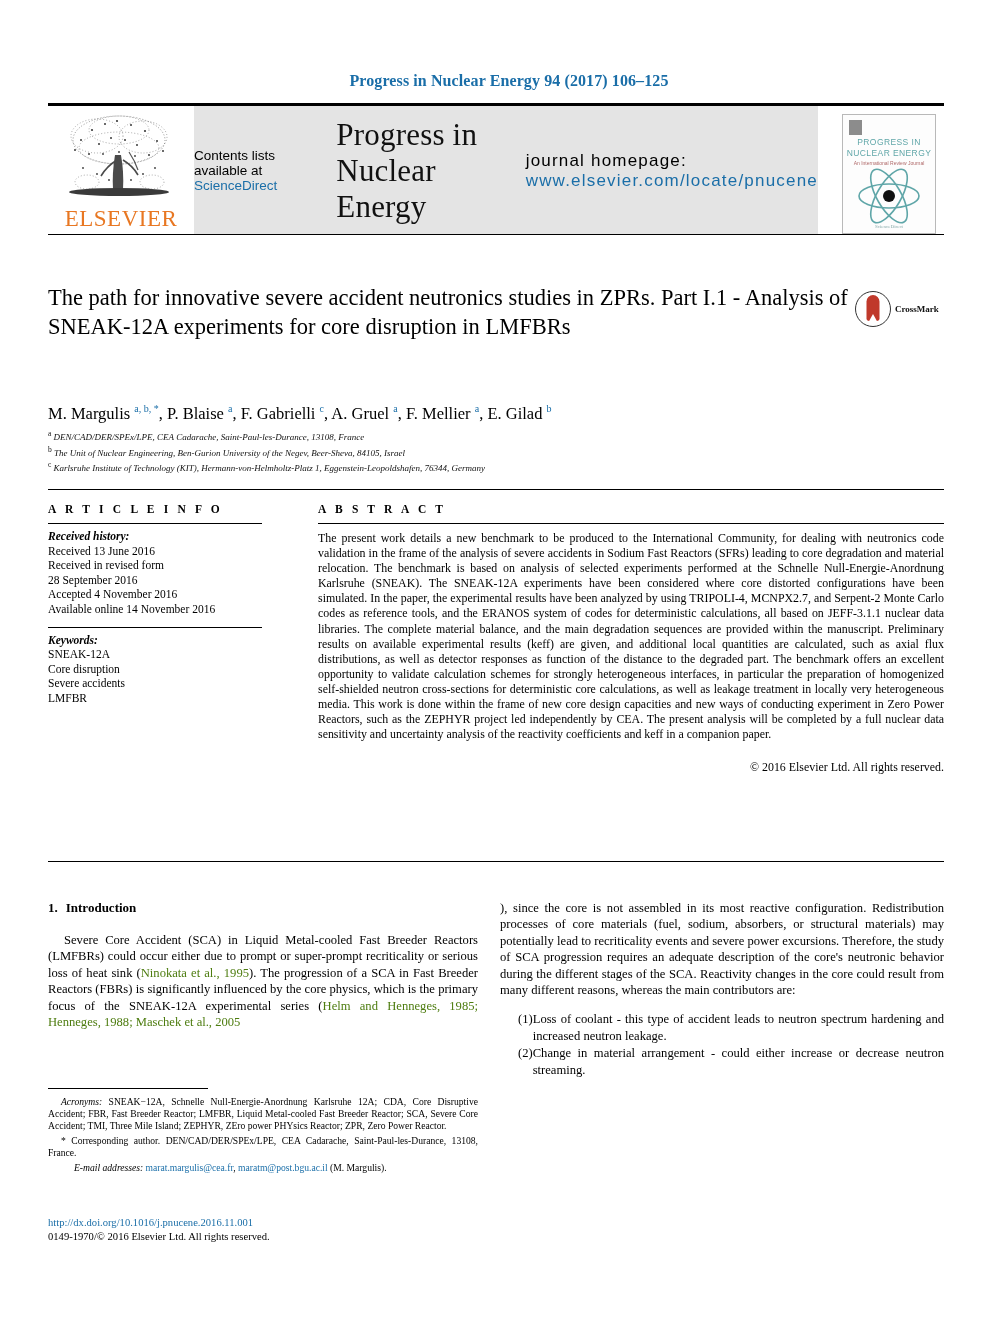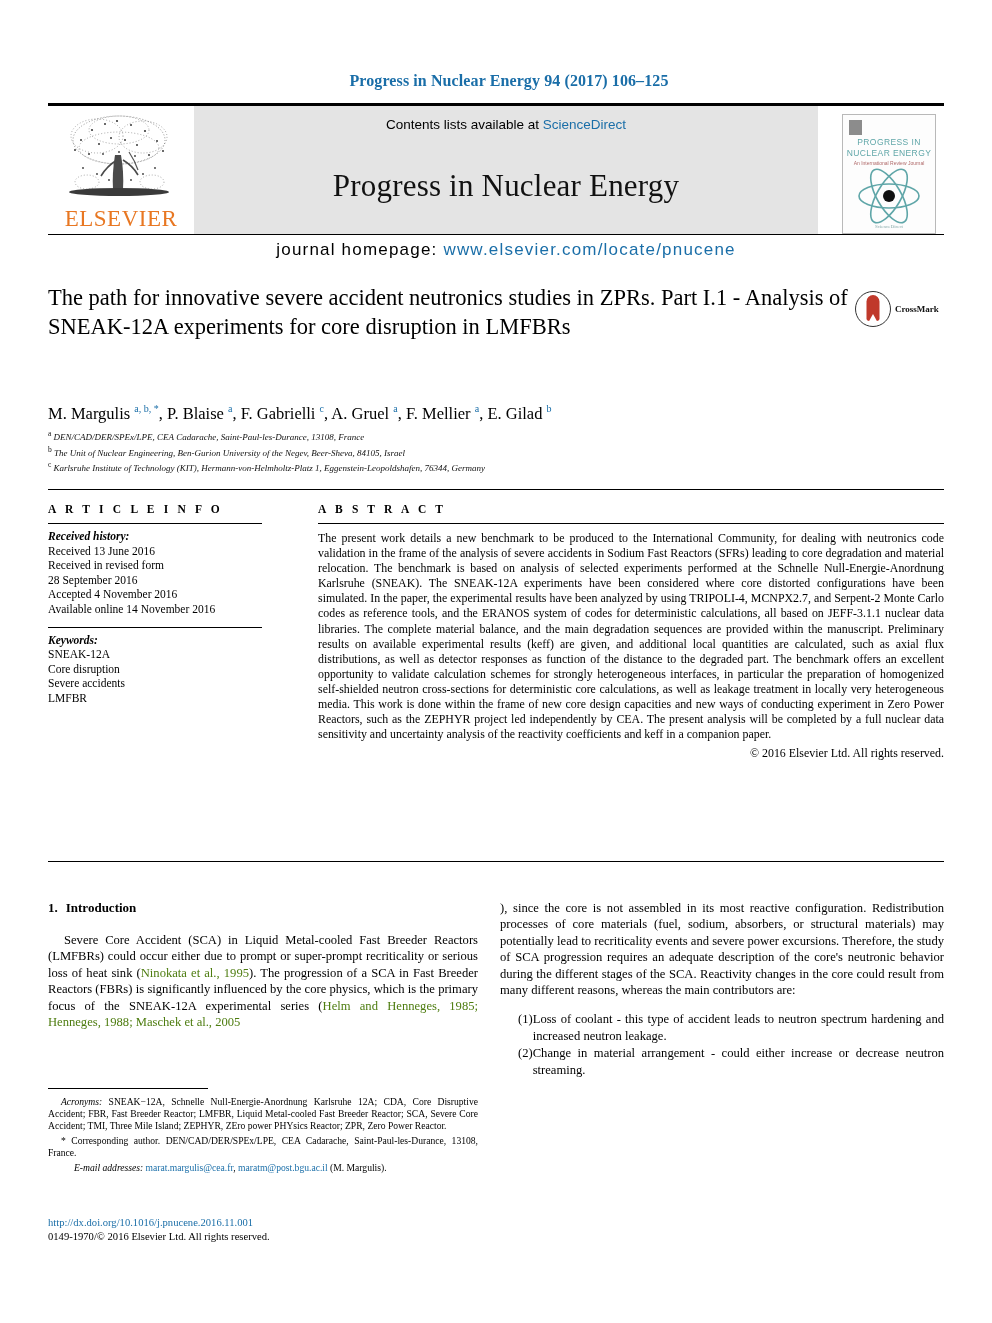--- a/index.html
+++ b/index.html
@@ -67,21 +67,21 @@
     font-family: "Liberation Serif", serif;
     font-size: 23px;
     letter-spacing: 0.5px;
     color: #e87722;
     font-weight: 400;
   }
   .masthead-center {
     flex: 1 1 auto;
     background: #e4e4e4;
     display: flex;
-    flex-direction: column;
+    flex-direction: row;
     justify-content: space-between;
     align-items: center;
     padding: 11px 0 10px 0;
     box-sizing: border-box;
     gap: 36px;
   }
   .contents-line {
     font-size: 13.5px;
     font-family: "Liberation Sans", sans-serif;
     color: #000;
@@ -274,21 +274,21 @@
     width: 626px;
   }
   .abs-rule { border-top: 1.2px solid #000; margin: 2px 0 7px 0; }
   .abs-body {
     font-size: 11.9px;
     line-height: 15.1px;
     text-align: justify;
     font-family: "Liberation Serif", serif;
   }
   .abs-copy {
-    margin-top: 4px;
+    margin-top: 18px;
     text-align: right;
     font-size: 11.9px;
     font-family: "Liberation Serif", serif;
   }
 
   
   .col-left {
     position: absolute;
     left: 48px;
     top: 900px;

